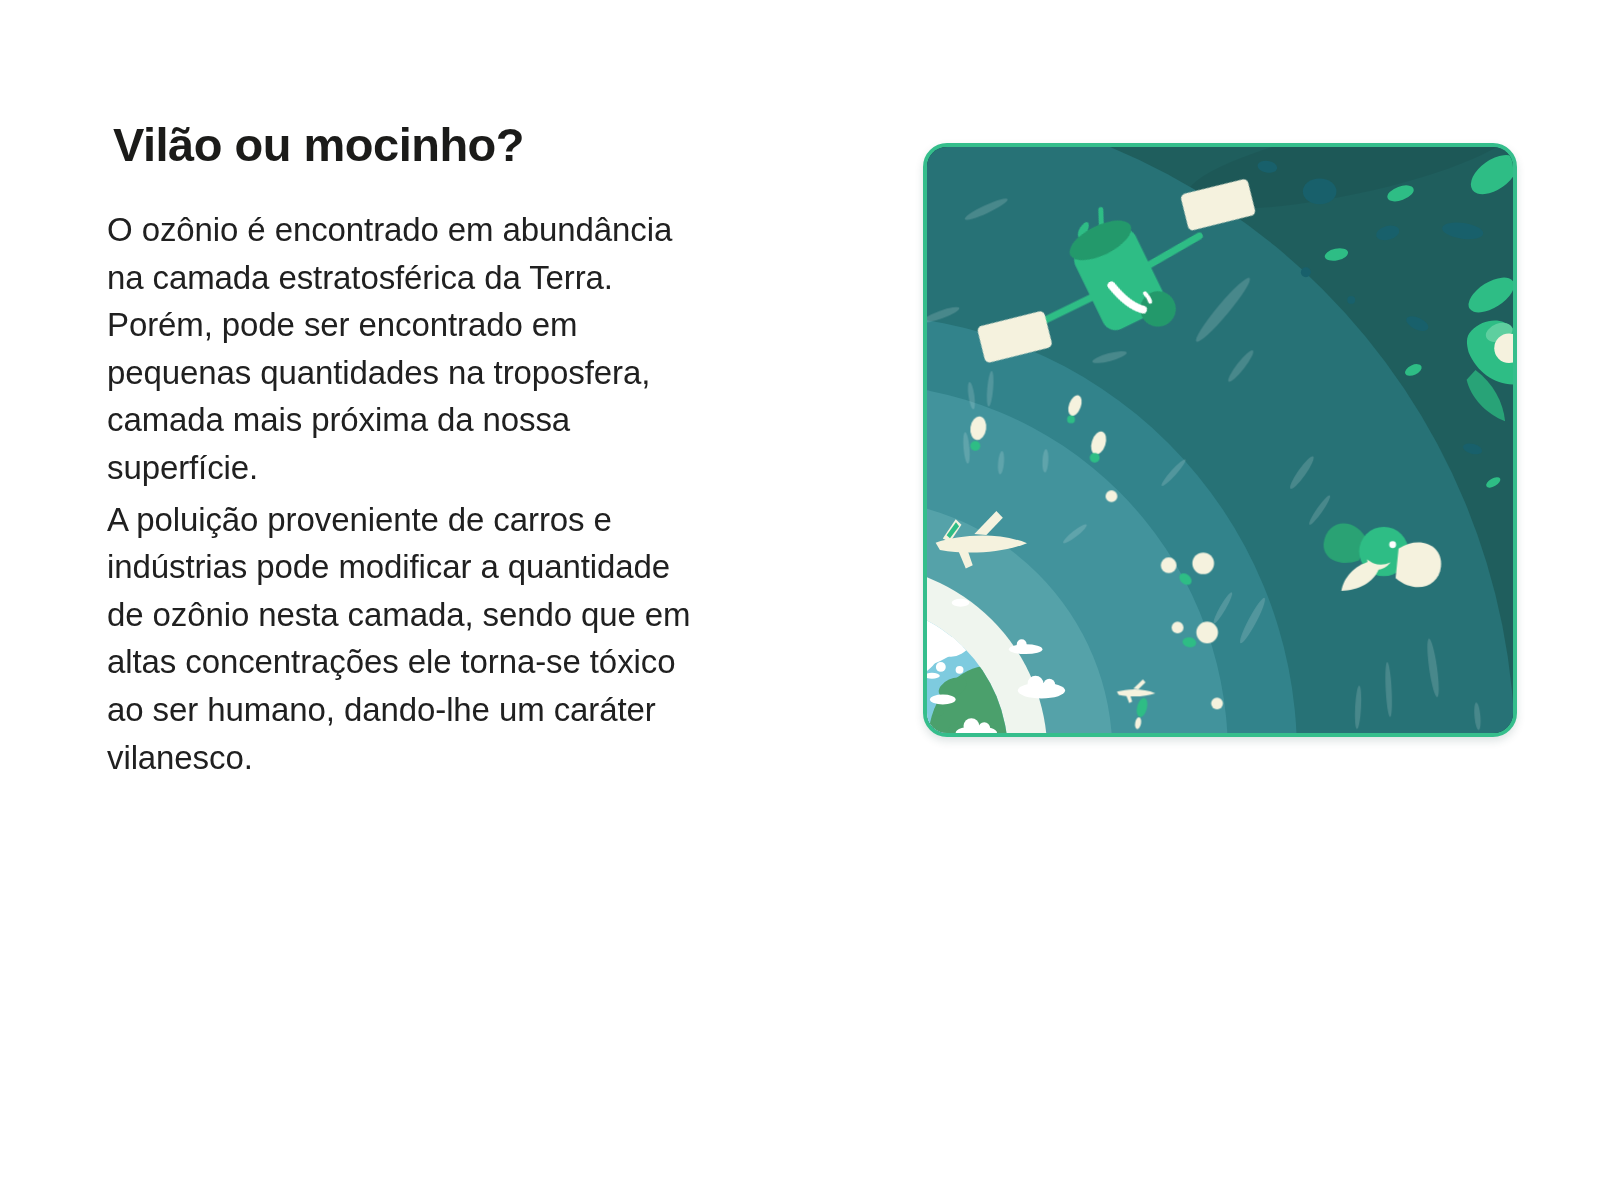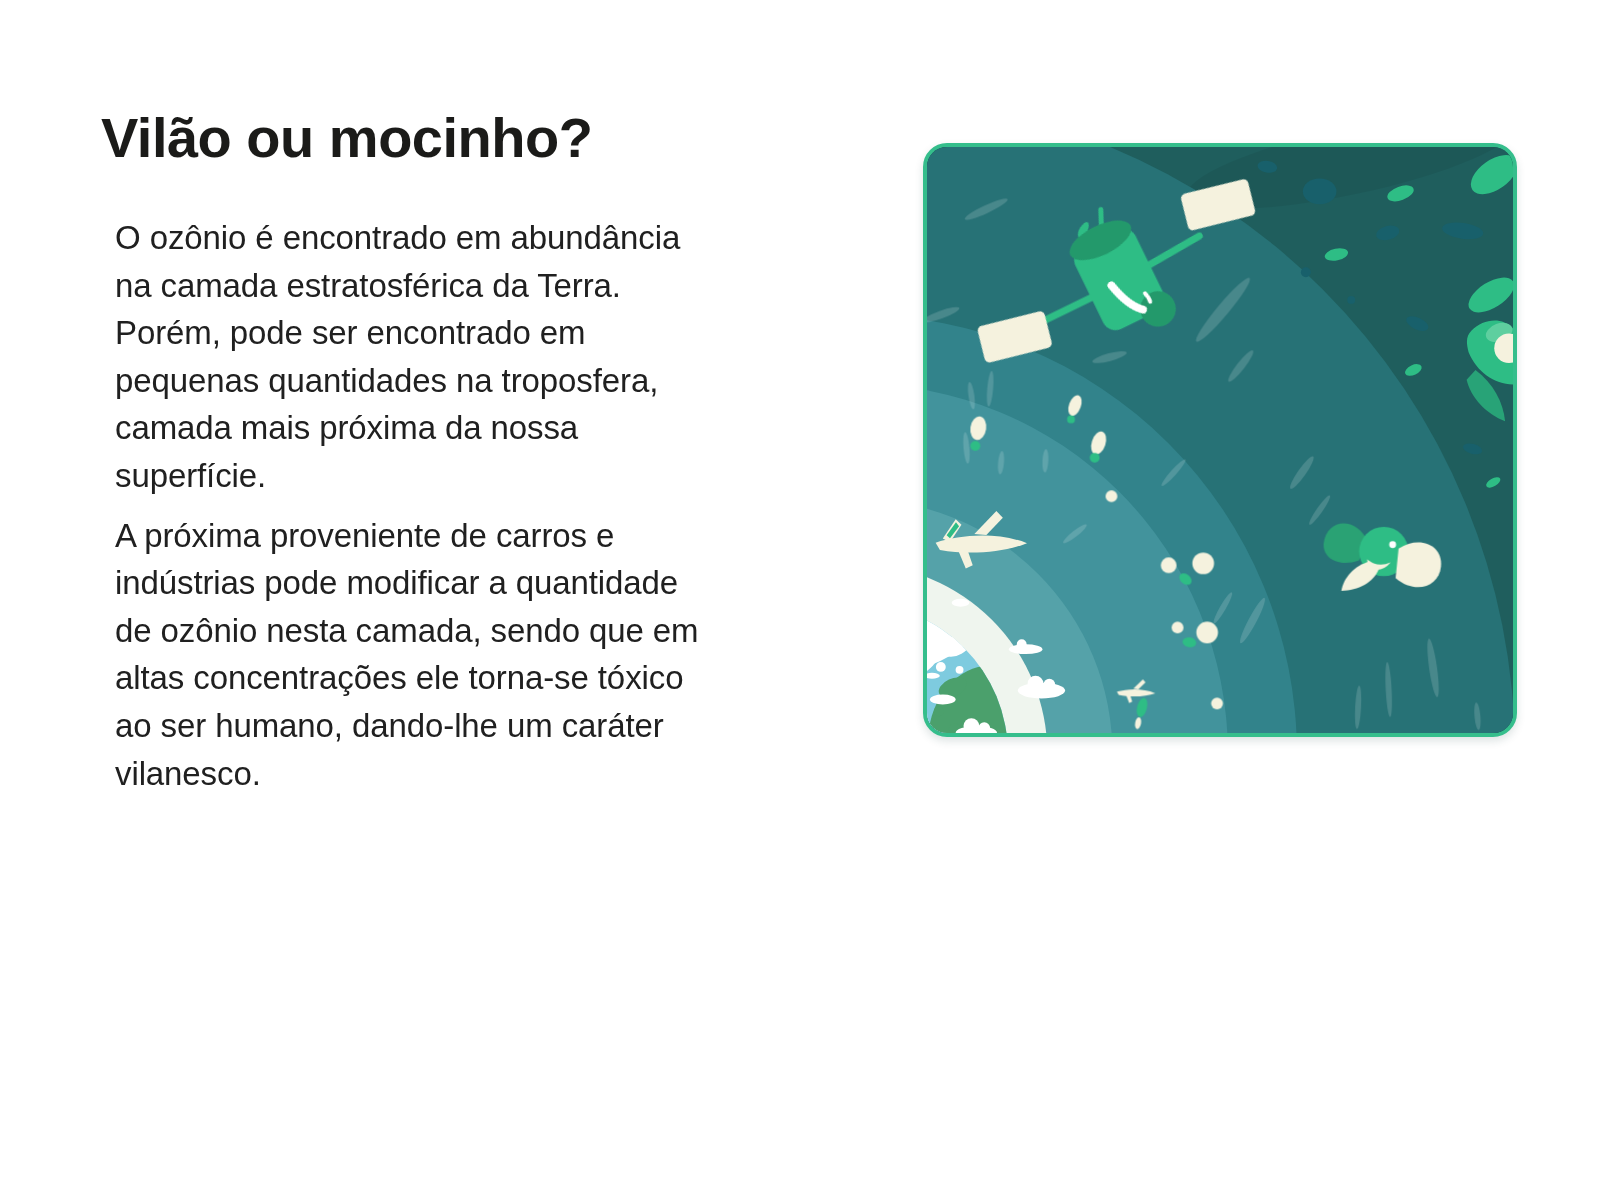--- a/index.html
+++ b/index.html
@@ -1,26 +1,26 @@
 <!DOCTYPE html>
 <html><head>
 <meta charset="utf-8">
 <style>
   html,body{margin:0;padding:0;background:#ffffff;}
   .canvas{
     position:relative;width:1600px;height:1200px;background:#ffffff;overflow:hidden;
     font-family:"Liberation Sans","DejaVu Sans",sans-serif;color:#1e1e1c;
   }
   .title{
-    position:absolute;left:101px;top:105px;margin:0;
-    font-size:56px;font-weight:700;letter-spacing:-0.5px;color:#1b1b19;
+    position:absolute;left:101px;top:105px;margin:12px;
+    font-size:47px;font-weight:700;letter-spacing:-0.5px;color:#1b1b19;
   }
   .article{position:absolute;left:103px;top:202px;width:1450px;}
   .article p{
-    margin:12px;font-size:33px;line-height:47.6px;color:#202020;
+    margin:4px;font-size:33px;line-height:47.6px;color:#202020;
     white-space:pre-line;letter-spacing:-0.1px;
   }
   .figure{
     position:absolute;left:923px;top:143px;margin:0;
     width:586px;height:586px;border:4px solid #35BE8C;border-radius:24px;
     overflow:hidden;box-shadow:0 4px 9px rgba(30,70,70,0.15);background:#1F5E5D;
   }
   .figure svg{display:block;width:100%;height:100%;}
 </style>
 </head>
@@ -30,21 +30,21 @@
 
   <h1 class="title">Vilão ou mocinho?</h1>
 
   <div class="article">
     <p>O ozônio é encontrado em abundância
 na camada estratosférica da Terra.
 Porém, pode ser encontrado em
 pequenas quantidades na troposfera,
 camada mais próxima da nossa
 superfície.</p>
-    <p>A próxima proveniente de carros e
+    <p>A poluição proveniente de carros e
 indústrias pode modificar a quantidade
 de ozônio nesta camada, sendo que em
 altas concentrações ele torna-se tóxico
 ao ser humano, dando-lhe um caráter
 vilanesco.</p>
   </div>
 
   <figure class="figure">
     <svg viewBox="0 0 594 594" preserveAspectRatio="none" role="img" aria-label="ozone-atmosphere-satellites-illustration">
 

